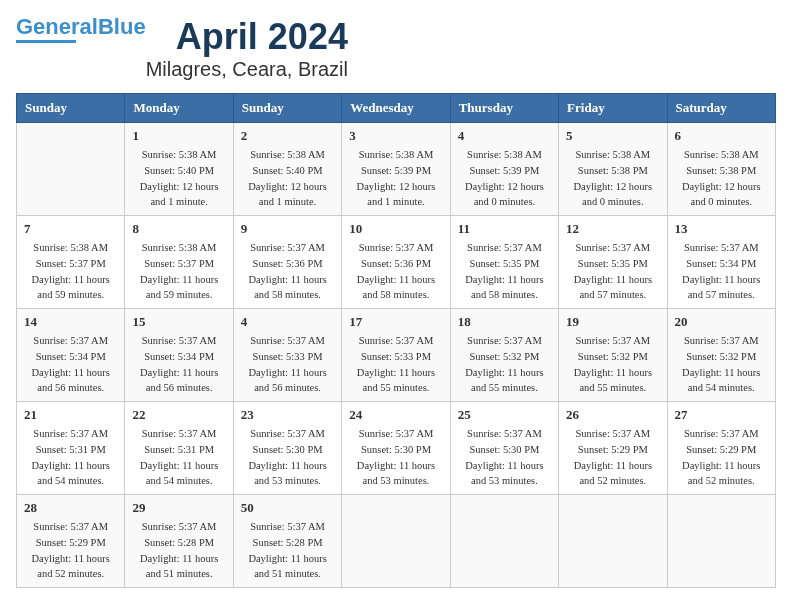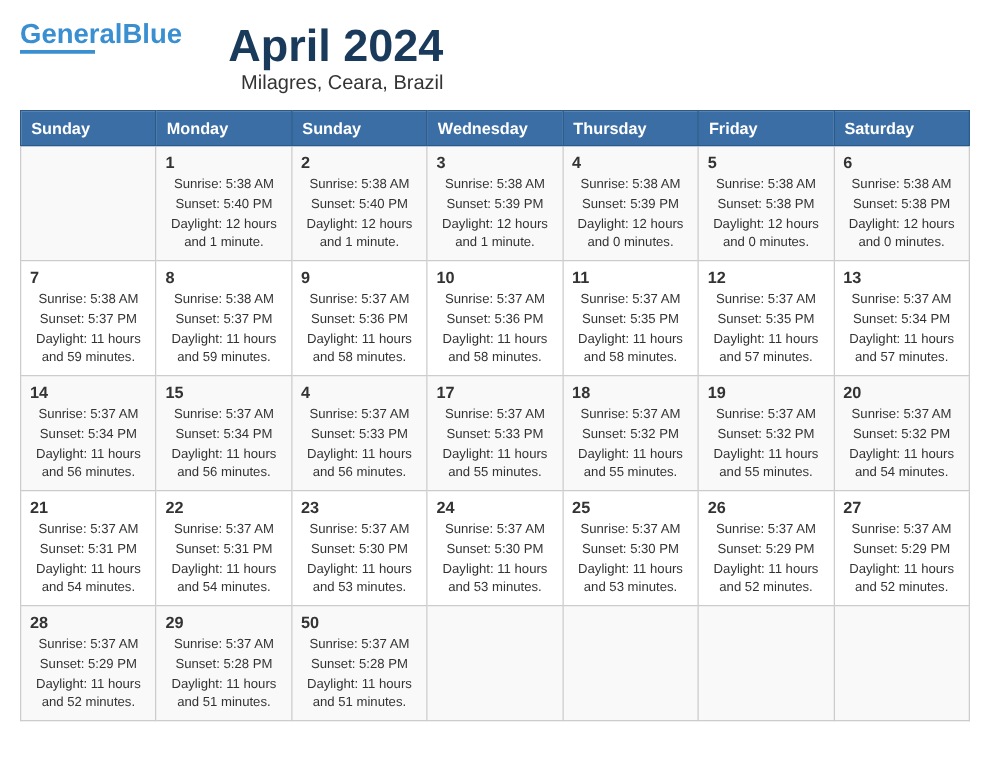--- a/index.html
+++ b/index.html
@@ -36,30 +36,30 @@
       background: #3a8fd1;
       margin-top: 2px;
     }
     .title-area {
       text-align: right;
     }
     .month-title {
       font-size: 36px;
       font-weight: bold;
       color: #1a3a5c;
-      margin-left: 37px;
     }
     .location {
-      font-size: 16px;
+      font-size: 20px;
       color: #333;
     }
     table {
       width: 100%;
       border-collapse: collapse;
       table-layout: fixed;
+      font-family: Liberation Serif, serif;
     }
     thead tr th {
       background: #3a6ea5;
       color: #fff;
       text-align: left;
       padding: 6px 8px;
       font-size: 13px;
       font-weight: bold;
       border: 1px solid #2a5a8a;
     }

